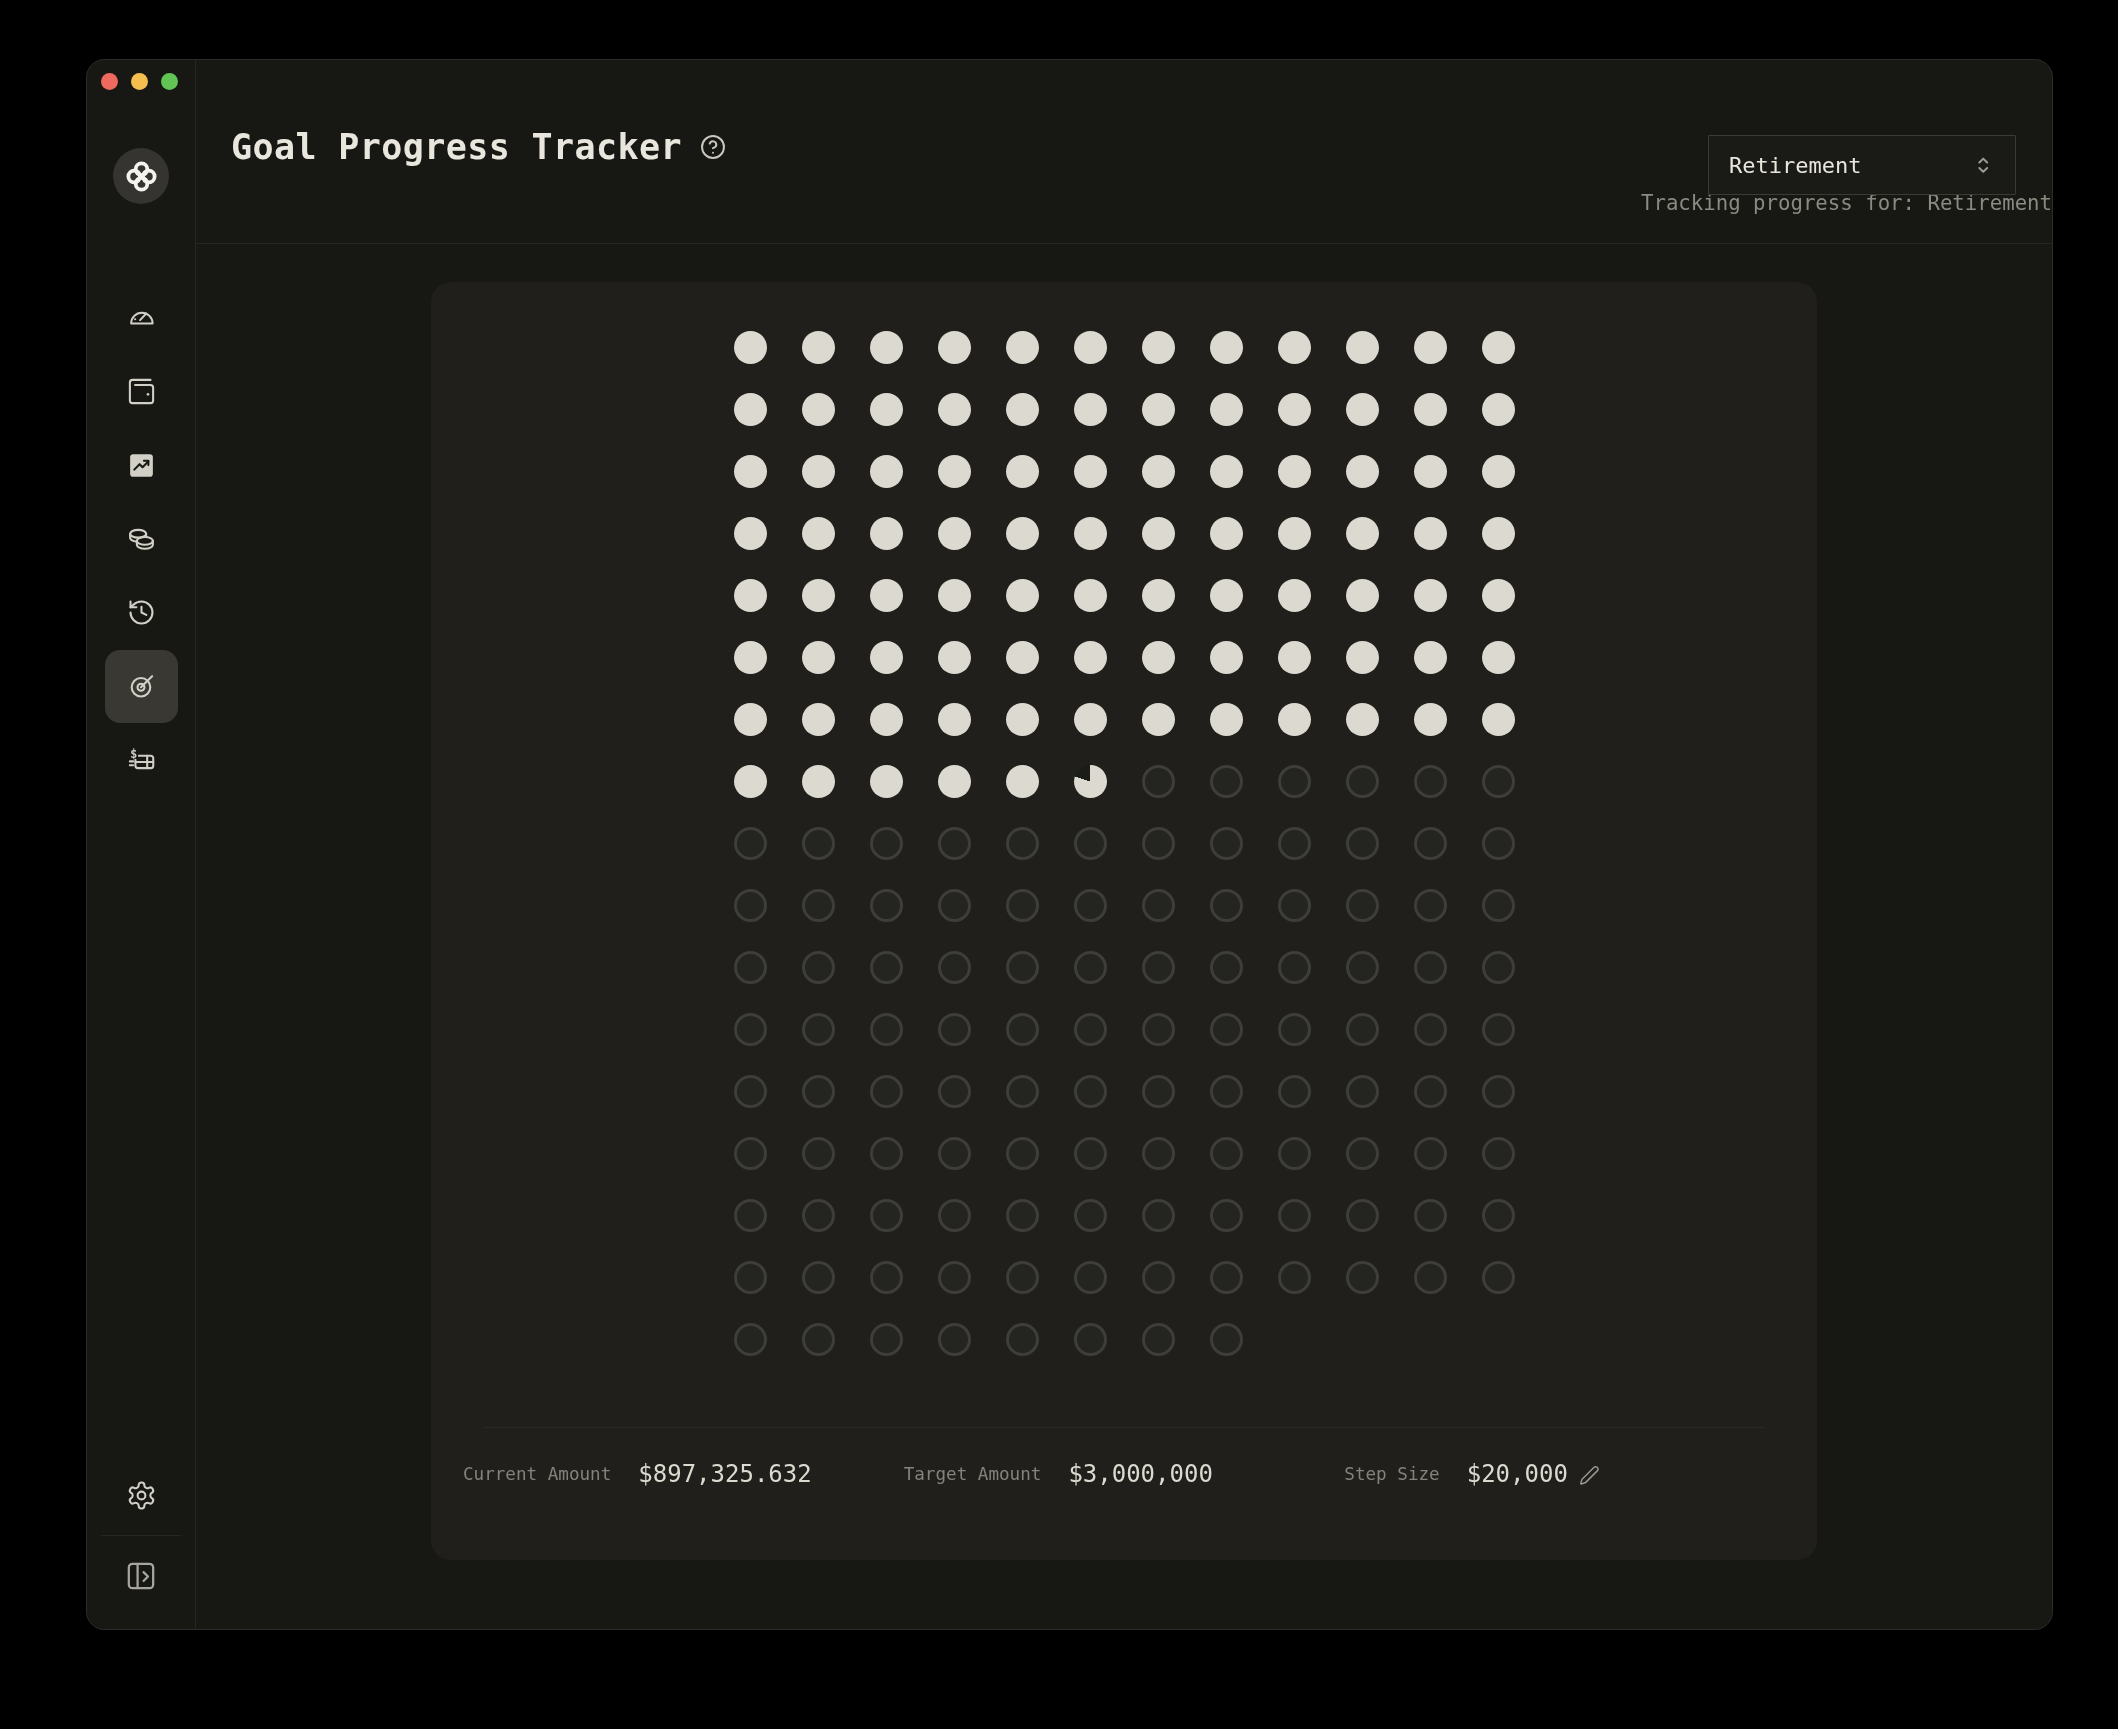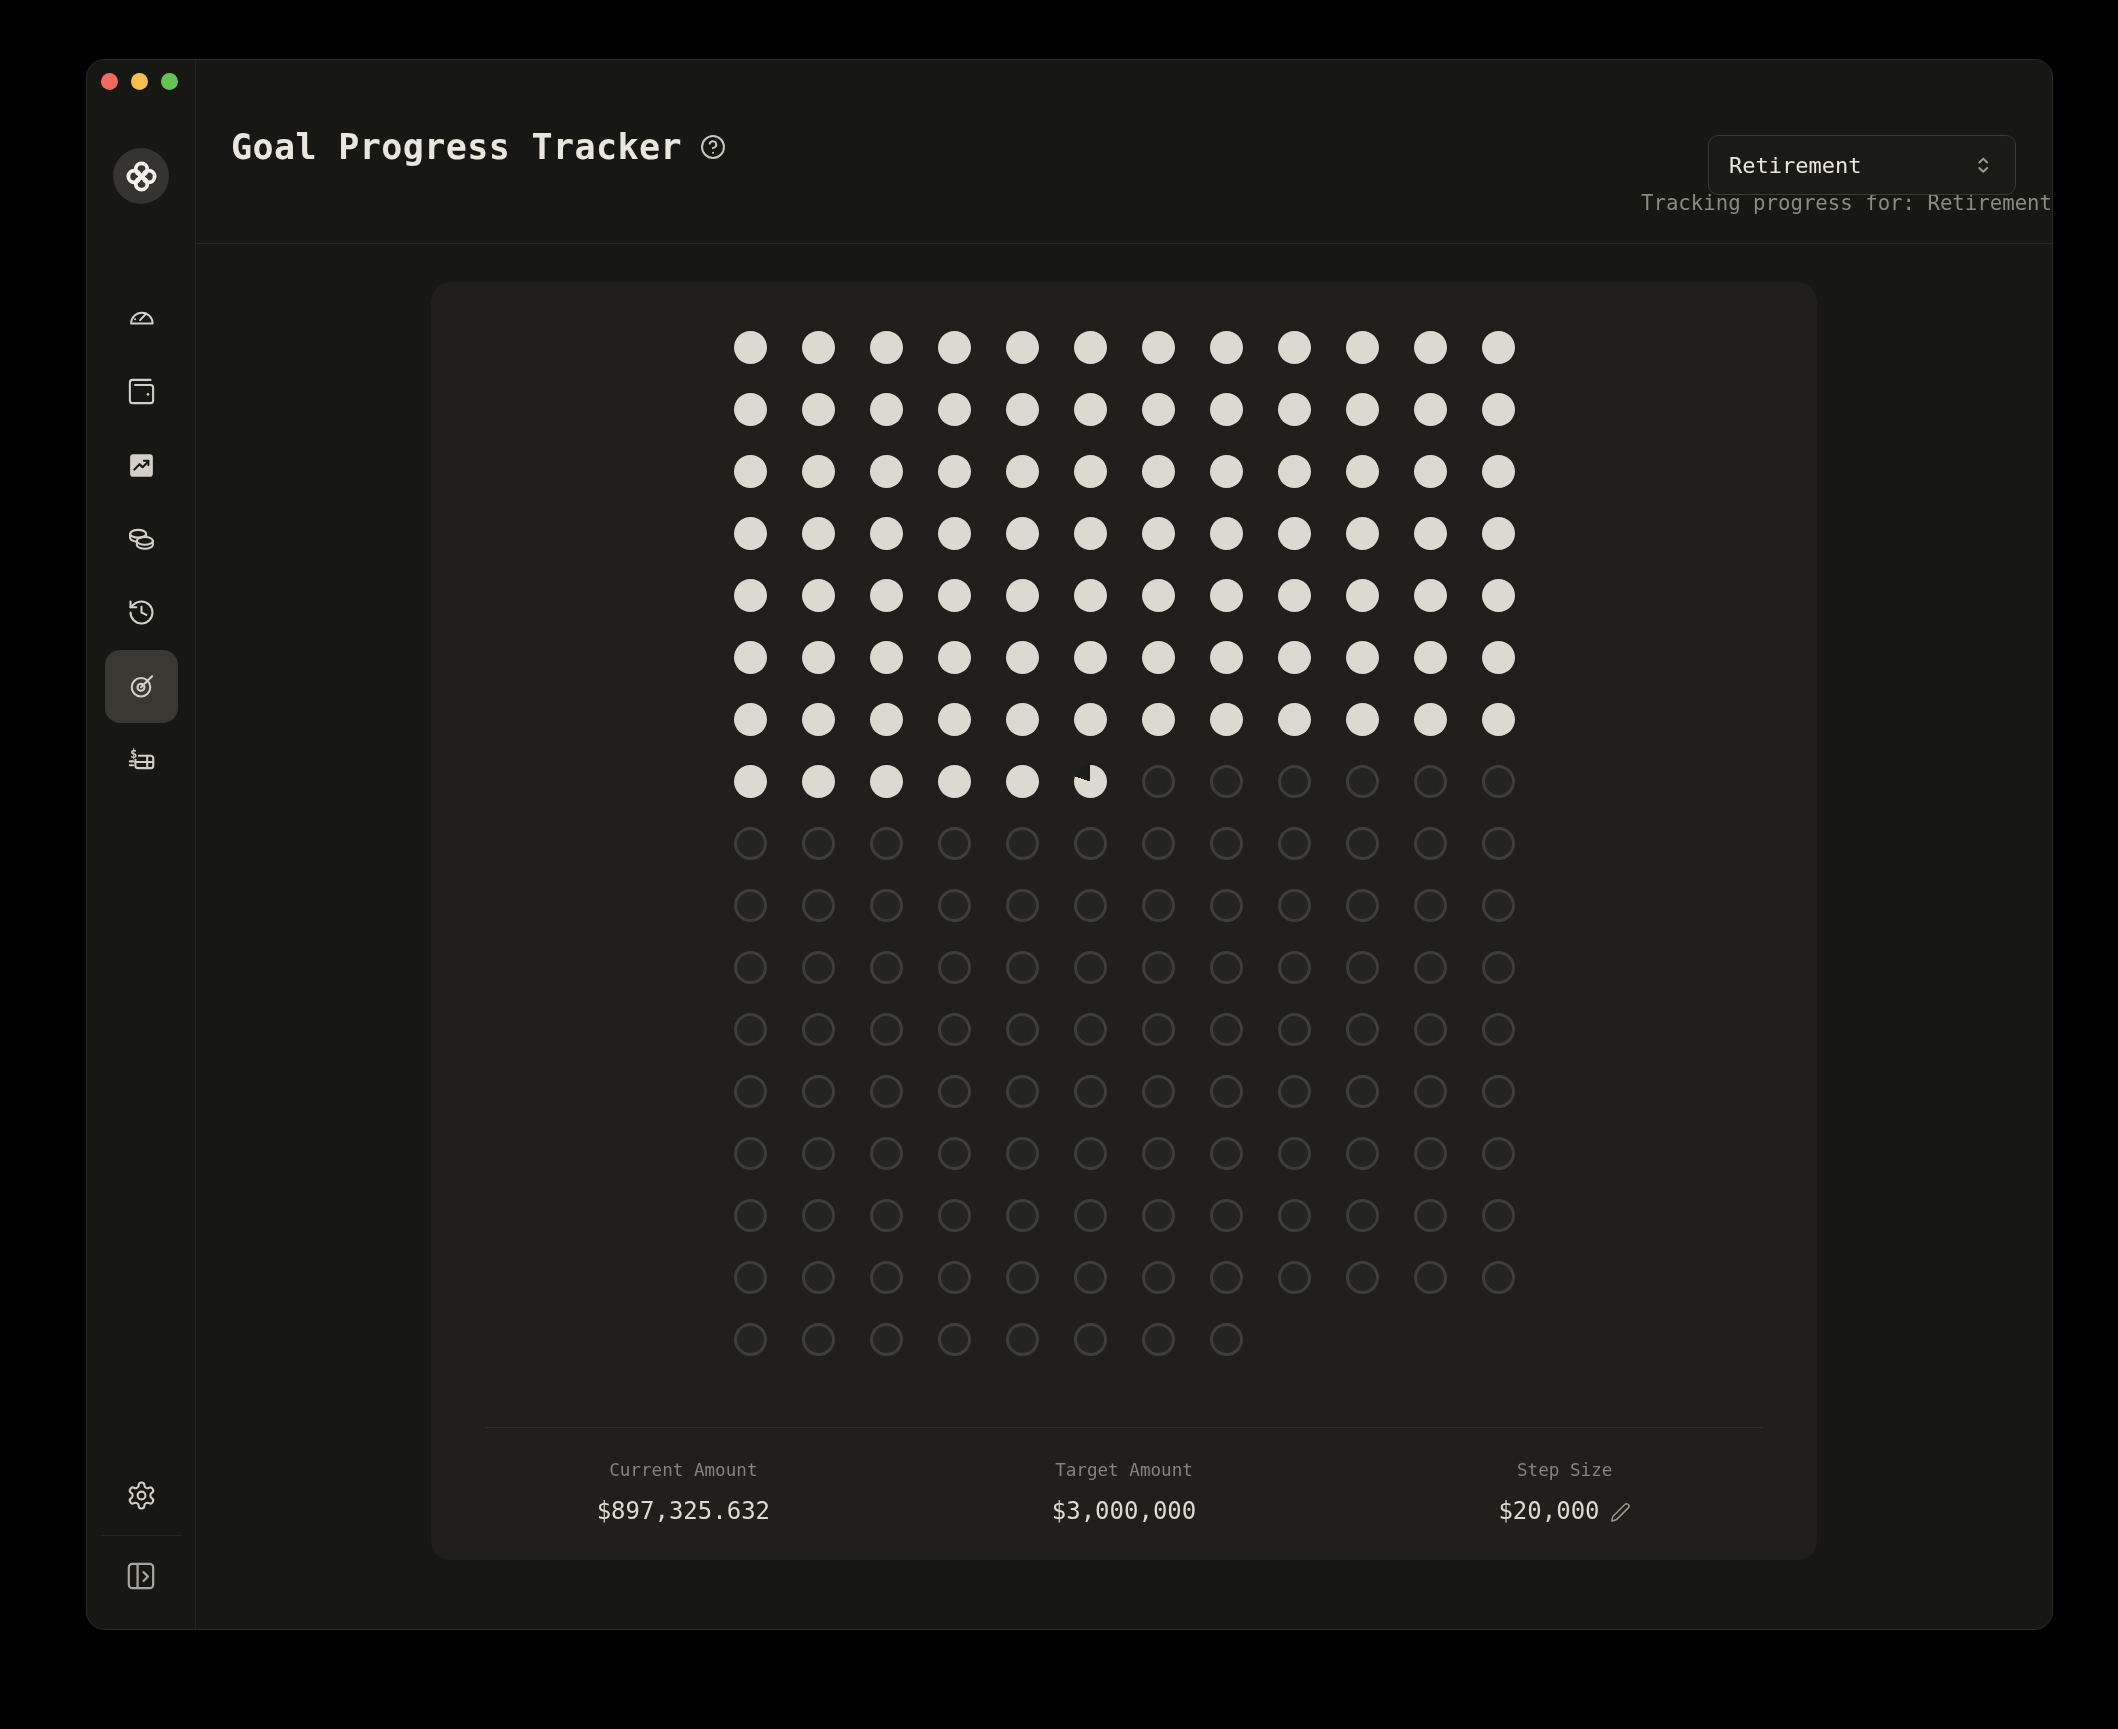--- a/index.html
+++ b/index.html
@@ -72,21 +72,21 @@
     padding:66px 0 0 35px;position:relative;flex:0 0 auto;text-align:right;
   }
   .title-row{display:flex;align-items:center;gap:17px}
   .page-title{font-size:35px;font-weight:bold;color:var(--text-primary);letter-spacing:0.4px;line-height:1.2}
   .help-icon{width:28px;height:28px;color:#c9c7bd;flex:0 0 auto;cursor:pointer}
   .help-icon svg{width:100%;height:100%;stroke:currentColor;fill:none;
     stroke-width:1.7;stroke-linecap:round;stroke-linejoin:round}
   .page-subtitle{margin-top:23px;font-size:20.7px;color:var(--text-muted)}
   .goal-select{
     position:absolute;top:75px;right:36px;width:308px;height:60px;
-    border:1.5px solid var(--select-border);border-radius:10px;background:var(--select-bg);
+    border:1.5px solid var(--select-border);border-radius:1px;background:var(--select-bg);
     display:flex;align-items:center;padding:0 20px;cursor:pointer;
   }
   .goal-select .value{font-size:22px;color:var(--text-primary)}
   .goal-select .chevrons{margin-left:auto;width:24.5px;height:24.5px;color:#9b9a90}
   .goal-select .chevrons svg{width:100%;height:100%;stroke:currentColor;fill:none;
     stroke-width:2;stroke-linecap:round;stroke-linejoin:round}
   
   .content{flex:1;position:relative}
   .card{
     position:absolute;left:50%;transform:translateX(-50%);top:38px;
@@ -99,21 +99,21 @@
   }
   .dot{width:33px;height:33px;border-radius:50%}
   .dot.filled{background:var(--dot-filled)}
   .dot.empty{background:var(--dot-empty-fill);border:3.1px solid var(--dot-empty-ring)}
   .dot.partial{
     background:conic-gradient(var(--dot-filled) 0 var(--fill-deg,288deg),
       var(--dot-partial-gap) var(--fill-deg,288deg) 360deg);
   }
   .stats-divider{height:0.8px;background:#2c2b28;margin:71px 54px 0 54px}
   .stats{display:flex;margin-top:32px;padding:0 32px}
-  .stat{flex:1;display:flex;flex-direction:column;align-items:center;gap:17px}
+  .stat{flex:1;display:flex;align-items:center;gap:27px}
   .stat-label{font-size:17.6px;color:#84837b}
   .stat-value{font-size:24px;color:#dcdacf;display:flex;align-items:center;gap:10.7px}
   .edit-icon{width:20.7px;height:20.7px;color:#9a988f;cursor:pointer}
   .edit-icon svg{width:100%;height:100%;stroke:currentColor;fill:none;
     stroke-width:1.7;stroke-linecap:round;stroke-linejoin:round}
 </style>
 </head>
 <body>
 
 <div class="window">

